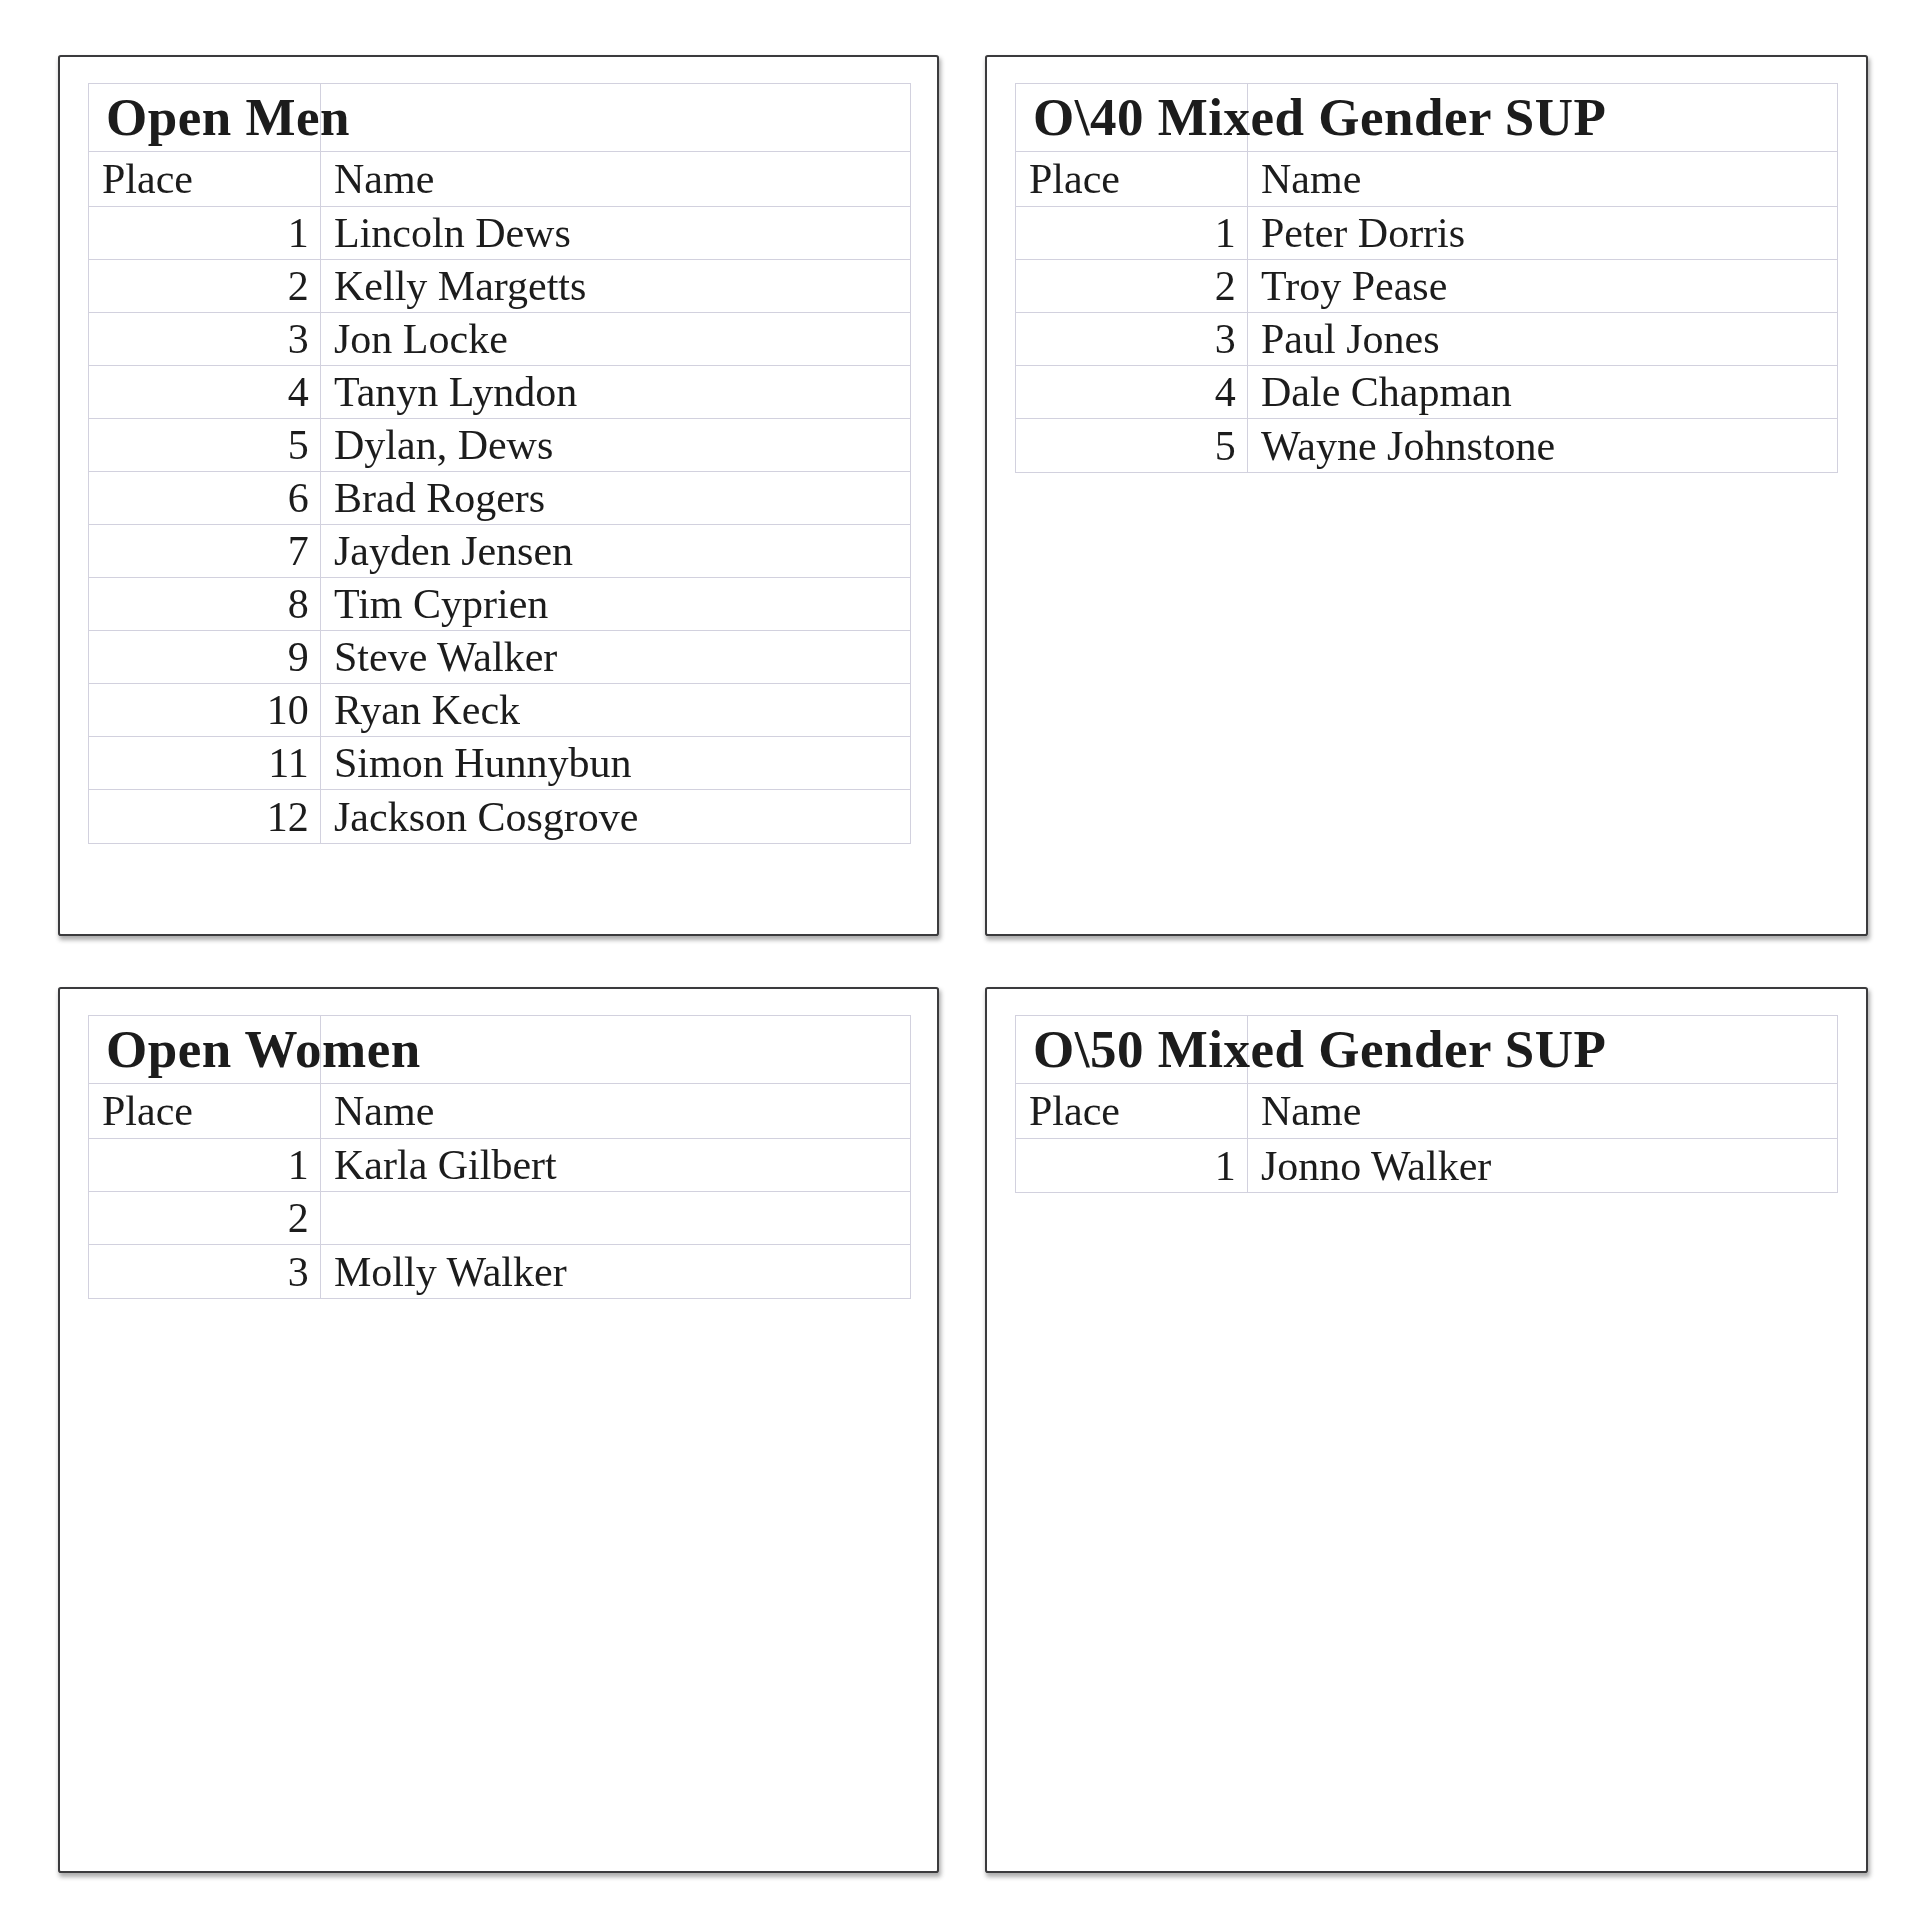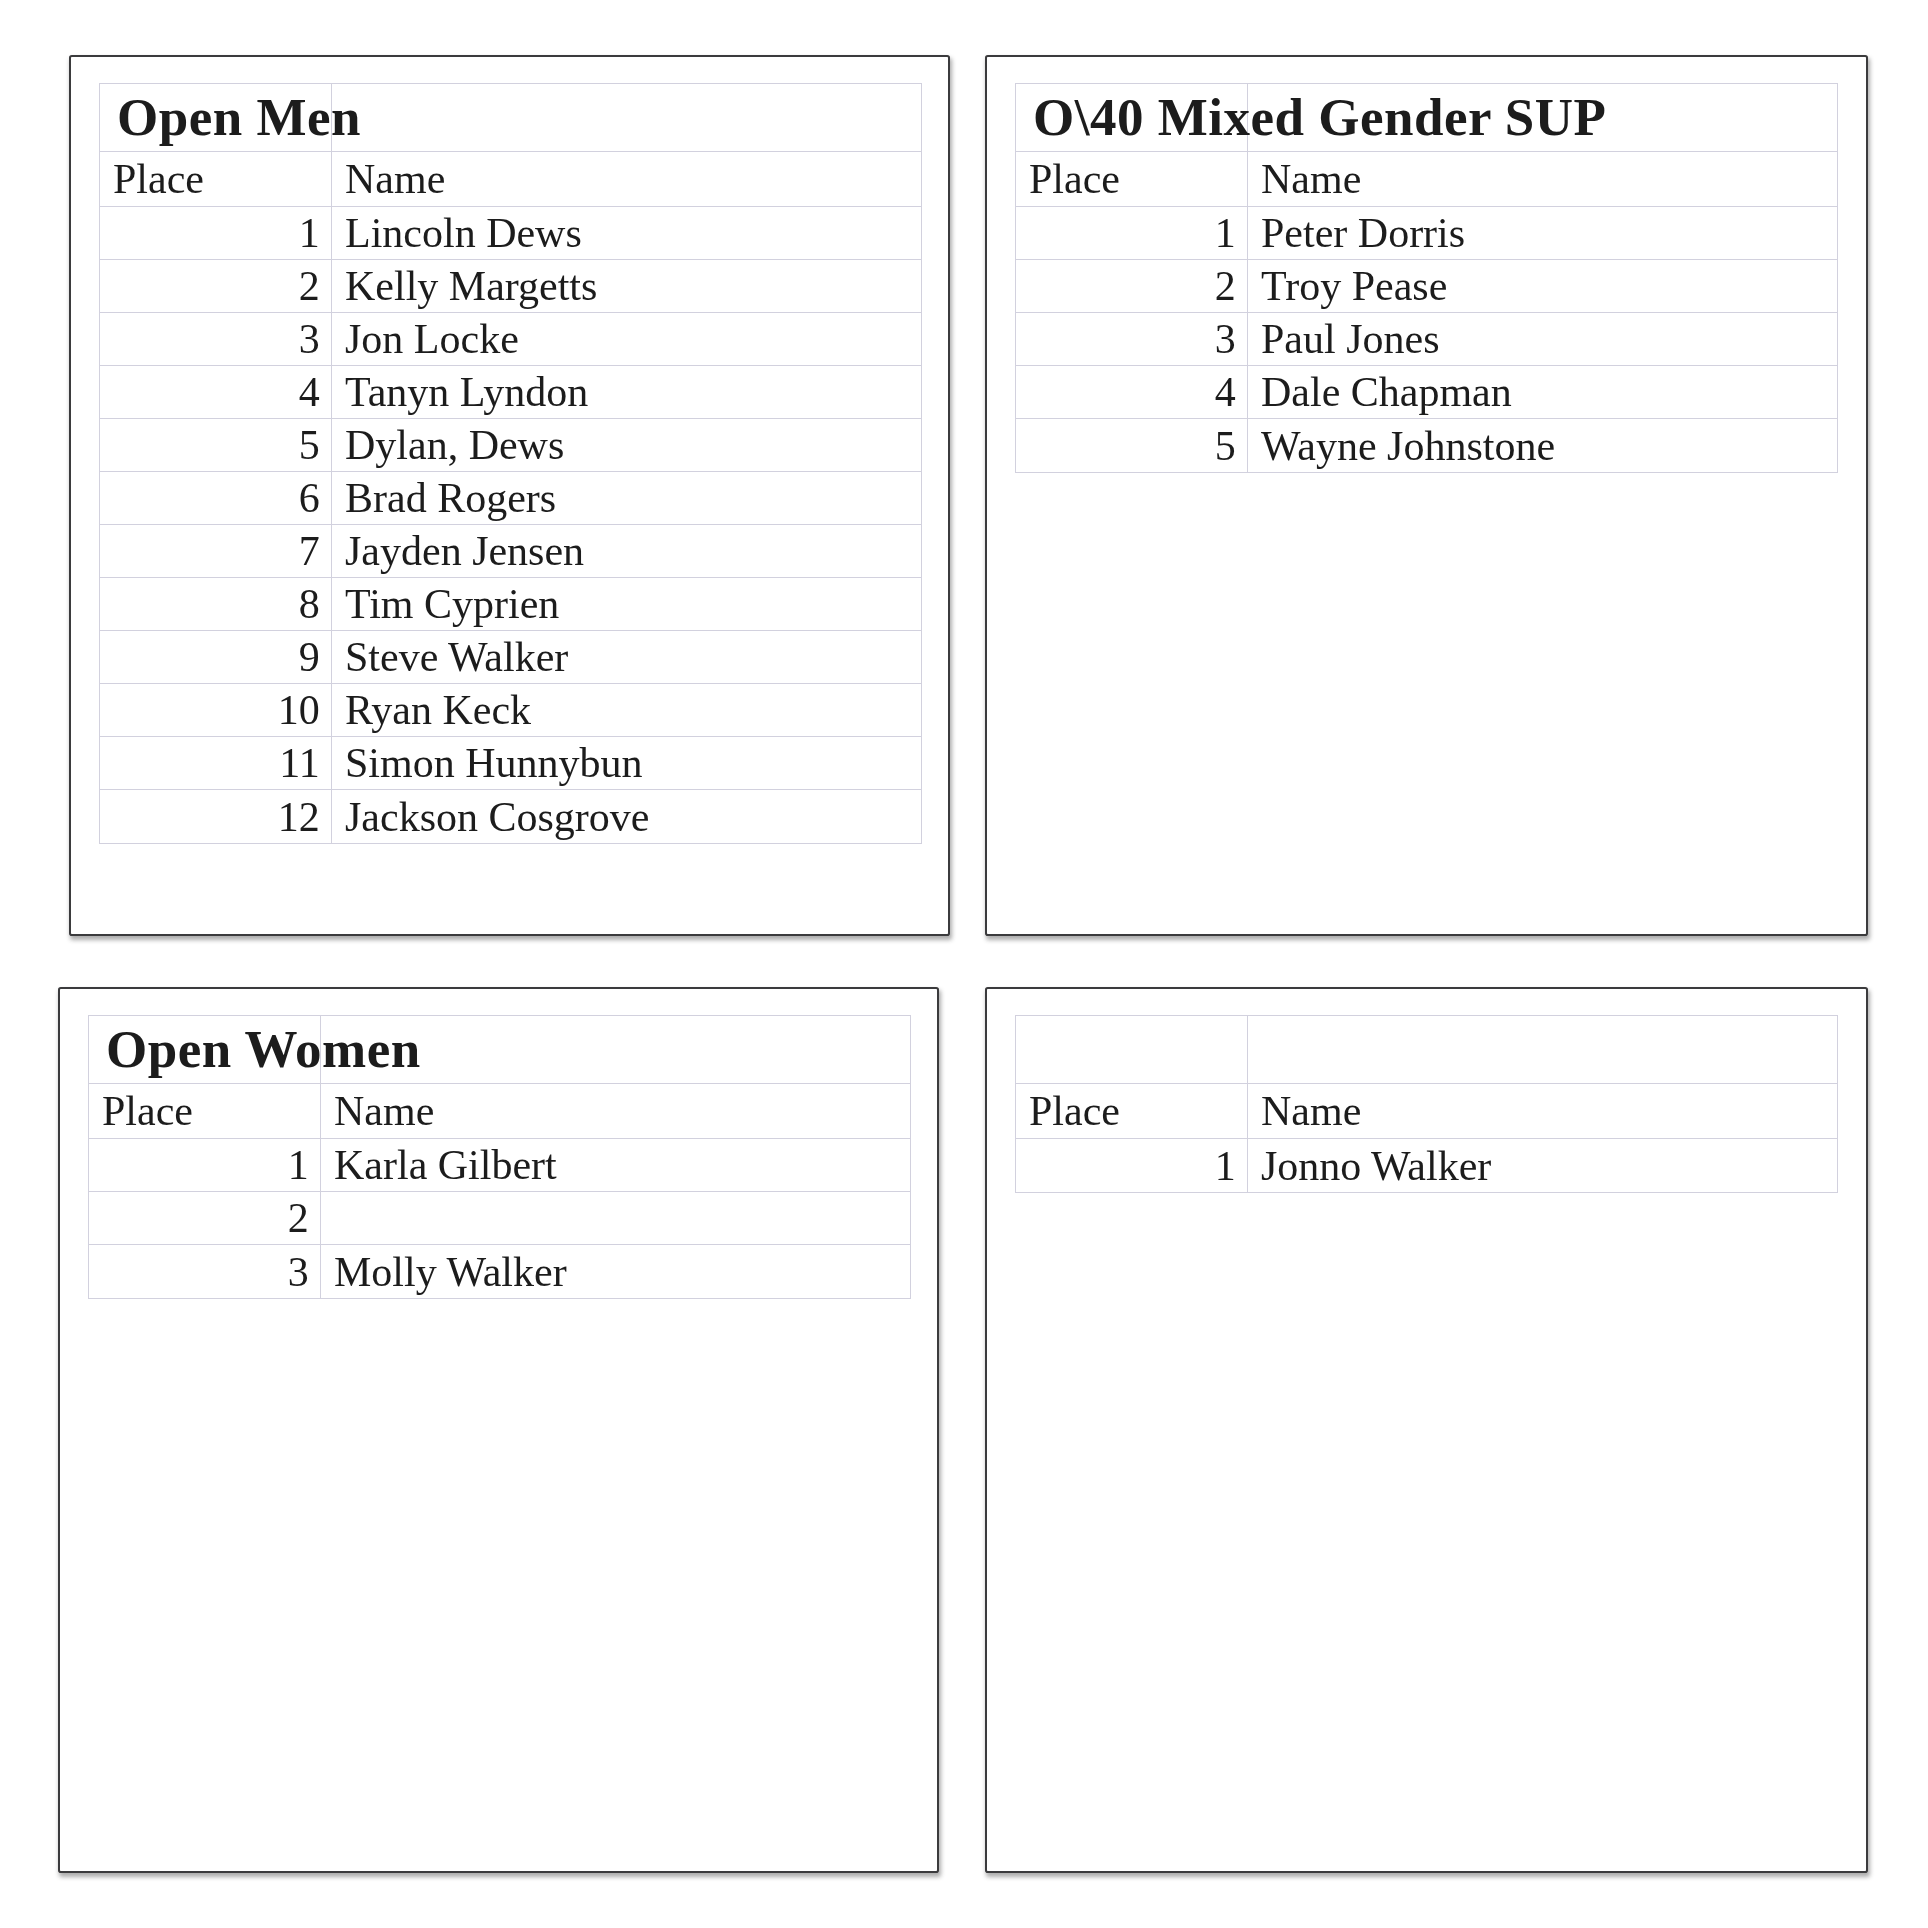--- a/index.html
+++ b/index.html
@@ -14,21 +14,21 @@
     width:1928px;height:1928px;position:relative;overflow:hidden;
     font-family:"Liberation Serif","DejaVu Serif",serif;
     color:var(--ink);
   }
   .panel{
     position:absolute;background:#fff;
     border:2.8px solid var(--panel-border);
     border-radius:2.8px;
     box-shadow:1.9px 3.8px 4.7px rgba(40,40,40,.38);
   }
-  .panel.tl{left:69px;top:55px;width:881px;height:881px;}
+  .panel.tl{left:58px;top:55px;width:881px;height:881px;}
   .panel.tr{left:985px;top:55px;width:883px;height:881px;}
   .panel.bl{left:58px;top:987px;width:881px;height:886px;}
   .panel.br{left:985px;top:987px;width:883px;height:886px;}
 
   .tbl{
     margin:26px 0 0 28px;width:823px;
     border:1.9px solid var(--grid);
     background:#fff;
   }
   .row{
@@ -179,20 +179,21 @@
         </div>
       </div>
   </div>
 </section>
 
 <section class="panel br">
   <div class="tbl">
     <div class="row title-row">
       <div class="cell place"></div>
       <div class="cell name"></div>
+      <span class="title">O\50 Mixed Gender SUP</span>
     </div>
     <div class="row header-row">
       <div class="cell place">Place</div>
       <div class="cell name">Name</div>
     </div>
     <div class="rows">
         <div class="row data-row">
           <div class="cell place">1</div>
           <div class="cell name">Jonno Walker</div>
         </div>

